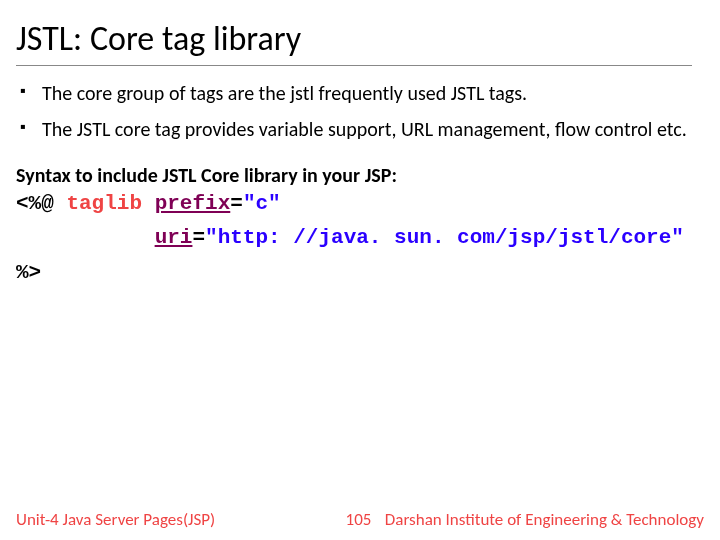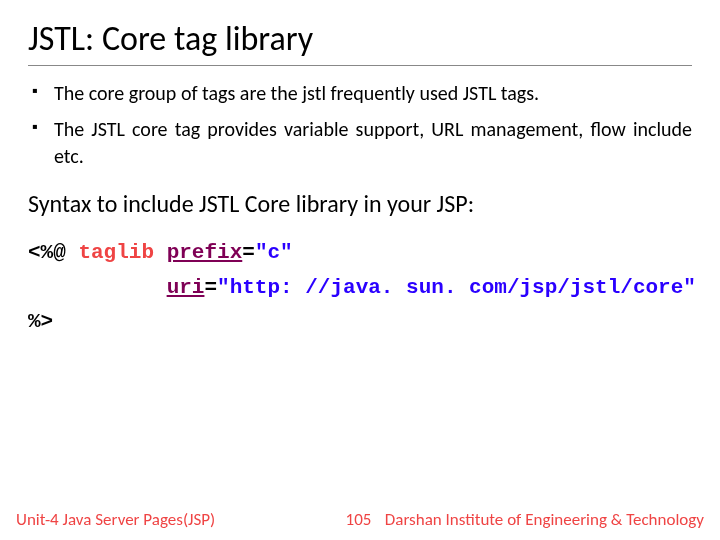--- a/index.html
+++ b/index.html
@@ -8,21 +8,21 @@
     height: 540px;
     background: #fff;
     font-family: Calibri, "Segoe UI", Arial, sans-serif;
     color: #000;
     position: relative;
     overflow: hidden;
   }
   .slide {
     width: 100%;
     height: 100%;
-    padding: 18px 28px 0 28px;
+    padding: 18px 28px 0 16px;
     position: relative;
   }
   .title {
     font-size: 34px;
     font-weight: 400;
     color: #000;
     padding-bottom: 6px;
     border-bottom: 1px solid #888;
     margin-bottom: 14px;
   }
@@ -40,23 +40,22 @@
   }
   .bullets li::before {
     content: "▪";
     position: absolute;
     left: 4px;
     top: 0;
     font-size: 16px;
     color: #000;
   }
   .syntax-label {
-    font-size: 24px;
-    font-weight: 400;
-    margin-bottom: 18px;
+    font-size: 20px;
+    font-weight: 700;
   }
   .code {
     font-family: "Courier New", Courier, monospace;
     font-size: 21px;
     font-weight: 700;
     line-height: 1.65;
     white-space: pre;
   }
   .tok-delim { color: #000; }
   .tok-kw { color: #ef4444; }
@@ -78,21 +77,21 @@
   .footer-right { margin-left: auto; }
 </style>
 </head>
 <body>
 
 <div class="slide">
   <h1 class="title">JSTL: Core tag library</h1>
 
   <ul class="bullets">
     <li>The core group of tags are the jstl frequently used JSTL tags.</li>
-    <li>The JSTL core tag provides variable support, URL management, flow include etc.</li>
+    <li>The JSTL core tag provides variable support, URL management, flow control etc.</li>
   </ul>
 
   <div class="syntax-label">Syntax to include JSTL Core library in your JSP:</div>
 
   <div class="code"><span class="tok-delim">&lt;%@</span><span class="tok-kw"> taglib </span><span class="tok-attr">prefix</span><span class="tok-delim">=</span><span class="tok-str">"c"</span>
 <span>           </span><span class="tok-attr">uri</span><span class="tok-delim">=</span><span class="tok-str">"http: //java. sun. com/jsp/jstl/core"</span>
 <span class="tok-delim">%&gt;</span></div>
 
   <div class="footer">
     <span class="footer-left">Unit-4 Java Server Pages(JSP)</span>

